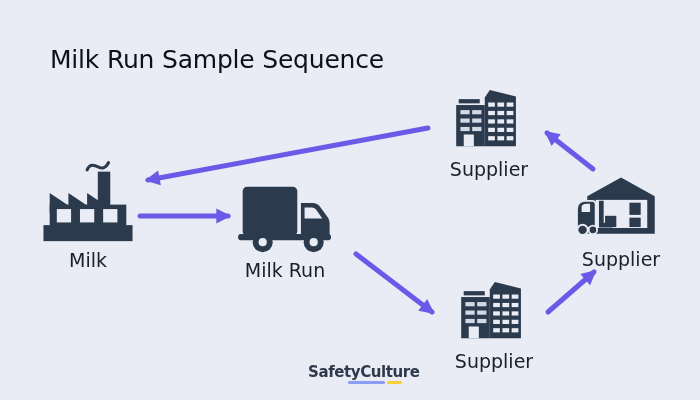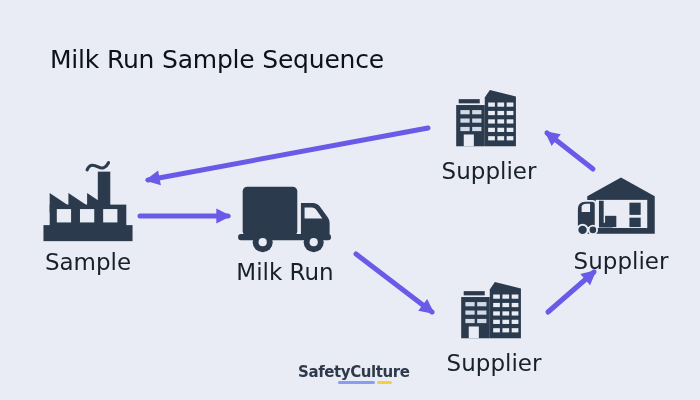--- a/index.html
+++ b/index.html
@@ -22,31 +22,31 @@
     position:absolute;left:50px;top:45px;
     font-family:"DejaVu Sans","Liberation Sans",sans-serif;
     font-size:25px;font-weight:400;color:var(--title-text);letter-spacing:-0.2px;
     white-space:nowrap;
   }
   .arrow-layer{position:absolute;left:0;top:0;width:700px;height:400px;pointer-events:none;}
   .flow-arrow{stroke:var(--arrow);stroke-width:5;stroke-linecap:round;fill:none;}
   .node{position:absolute;width:130px;display:flex;flex-direction:column;align-items:center;}
   .node svg{display:block;}
   .node-label{
-    margin-top:5px;font-size:23px;color:var(--label-text);
+    margin-top:5px;font-size:19px;color:var(--label-text);
     font-family:"DejaVu Sans","Liberation Sans",sans-serif;font-weight:400;
     white-space:nowrap;
   }
   .icon-dark{fill:var(--icon);}
   .icon-bg{fill:var(--bg);}
   .icon-gray{fill:var(--window-gray);}
   .icon-stroke{stroke:var(--icon);fill:none;}
   .fork-outline{stroke:var(--bg);stroke-width:2;}
   .logo{
-    position:absolute;left:298px;top:363px;display:flex;flex-direction:column;align-items:flex-start;
+    position:absolute;left:308px;top:363px;display:flex;flex-direction:column;align-items:flex-start;
   }
   .logo-text{
     font-family:"DejaVu Sans","Liberation Sans",sans-serif;
     font-weight:800;font-size:15px;color:var(--logo-text);letter-spacing:-0.4px;line-height:18px;
   }
   .logo-underline{display:flex;gap:2px;margin-left:40px;margin-top:0px;}
   .logo-underline .bar-blue{width:37px;height:3px;border-radius:2px;background:var(--logo-underline-blue);}
   .logo-underline .bar-yellow{width:15px;height:3px;border-radius:2px;background:var(--logo-underline-yellow);}
 </style>
 </head>
@@ -73,21 +73,21 @@
     <svg width="98" height="85" viewBox="0 0 110 95">
       <path class="icon-stroke" d="M54,12 c3,-8 9,-5 13,-3 c4,2 8,1 11,-5" stroke-width="3.5" stroke-linecap="round"></path>
       <rect class="icon-dark" x="66" y="14" width="14" height="48"></rect>
       <polygon class="icon-dark" points="12,60 12,38 33,52 33,38 54,52 54,38 75,52 75,60"></polygon>
       <rect class="icon-dark" x="12" y="51" width="86" height="25"></rect>
       <rect class="icon-bg" x="20" y="56" width="16" height="15"></rect>
       <rect class="icon-bg" x="46" y="56" width="16" height="15"></rect>
       <rect class="icon-bg" x="72" y="56" width="16" height="15"></rect>
       <rect class="icon-dark" x="5" y="74" width="100" height="18"></rect>
     </svg>
-    <div class="node-label">Sample</div>
+    <div class="node-label">Milk</div>
   </div>
 
   <div class="node" style="left:220px;top:183px;">
     <svg width="96" height="71" viewBox="0 0 105 78">
       <rect class="icon-dark" x="6" y="4" width="60" height="54" rx="5"></rect>
       <path class="icon-dark" d="M70,22 h13 c3,0 6,1.5 8,4 l8,11 c1.6,2.2 2.5,4.5 2.5,7 v12 c0,1.5 -1,2 -2.5,2 H70 Z"></path>
       <path class="icon-bg" d="M74,27 h8 c2,0 4,1 5,2.6 l6.5,9.4 H74 Z"></path>
       <rect class="icon-dark" x="1" y="56" width="102" height="7" rx="3"></rect>
       <circle class="icon-dark" cx="28" cy="65" r="11"></circle>
       <circle class="icon-bg" cx="28" cy="65" r="4.5"></circle>

